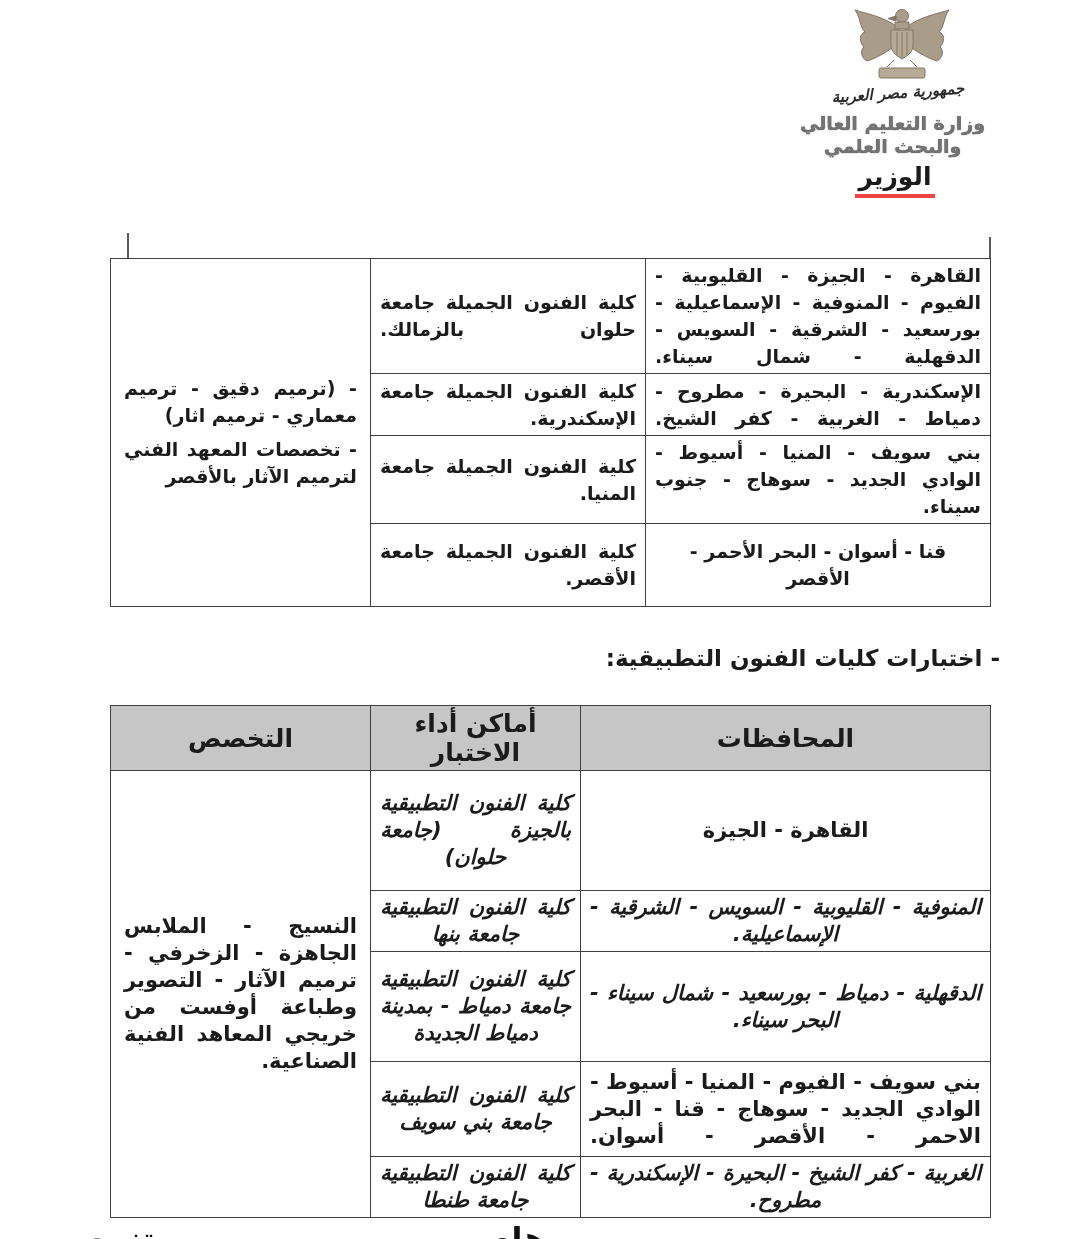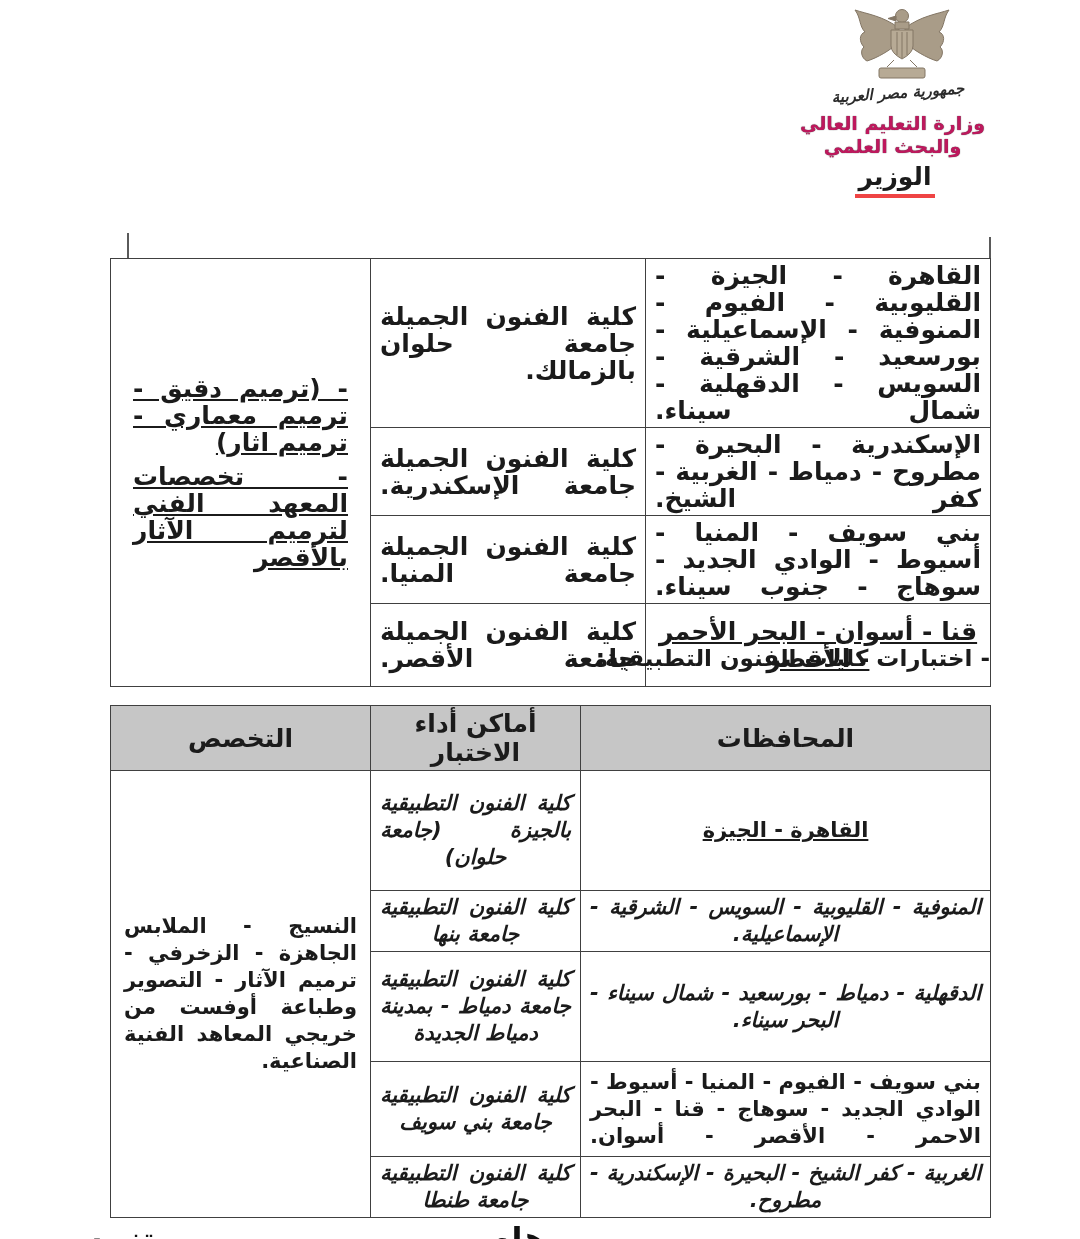--- a/index.html
+++ b/index.html
@@ -17,55 +17,55 @@
   .emblem { left:846px; top:4px; width:112px; height:80px; text-align:center; }
   .cal-republic {
     left:798px; top:84px; width:200px;
     font-size:15px; font-weight:bold; font-style:italic;
     text-align:center; transform:rotate(-4deg); color:#2a2a2a;
     direction:rtl;
   }
   .cal-ministry {
     left:775px; top:112px; width:235px;
     font-size:19px; font-weight:bold; line-height:23px;
-    text-align:center; color:#be185d; direction:rtl;
+    text-align:center; color:#737373; direction:rtl;
     text-shadow:0 0 1px #333;
   }
   .minister {
     left:843px; top:162px; width:104px;
     font-size:25px; font-weight:bold; text-align:center;
     direction:rtl;
   }
   .minister span { border-bottom:4px solid #ef4444; padding:0 4px 3px 4px; }
 
   
   .artifact { width:2px; background:#5a5a5a; }
   .a1 { left:127px; top:233px; height:25px; }
   .a2 { left:989px; top:237px; height:21px; }
 
   
   table { border-collapse:collapse; table-layout:fixed; direction:rtl; }
   td, th { border:1px solid #404040; vertical-align:middle; padding:3px 9px; }
 
   .t1 { left:110px; top:258px; width:880px; }
-  .t1 td { font-size:25px; line-height:27px; font-weight:bold; }
+  .t1 td { font-size:19px; line-height:27px; font-weight:bold; }
   .t1 tbody tr:nth-child(1) td { height:112px; }
   .t1 tbody tr:nth-child(2) td { height:62px; }
   .t1 tbody tr:nth-child(3) td { height:88px; }
   .t1 tbody tr:nth-child(4) td { height:83px;margin-left:44px; }
-  .t1 .spec-cell { height:auto !important; padding:6px 22px;text-decoration:underline; }
+  .t1 .spec-cell { height:auto !important; padding:6px 13px; }
   .bullet { text-align:justify; margin:7px 0; }
 
   .jl { text-align:justify; text-align-last:justify; }
   .jc { text-align:justify; text-align-last:center;font-style:italic; }
-  .center { text-align:center; text-align-last:center;text-decoration:underline; }
+  .center { text-align:center; text-align-last:center; }
   .jspec { text-align:justify; }
 
   .heading {
-    right:90px; top:645px; width:420px;
+    right:80px; top:645px; width:420px;
     font-size:23px; font-weight:bold; text-align:right; direction:rtl;
   }
 
   .t2 { left:110px; top:705px; width:880px; }
   .t2 th {
     height:60px; background:#c6c6c6;
     font-size:25px; font-weight:bold; text-align:center;margin-top:48px;
   }
   .t2 td { font-size:21px; line-height:27px; font-weight:bold; }
   .t2 tbody tr:nth-child(1) td { height:120px; }

